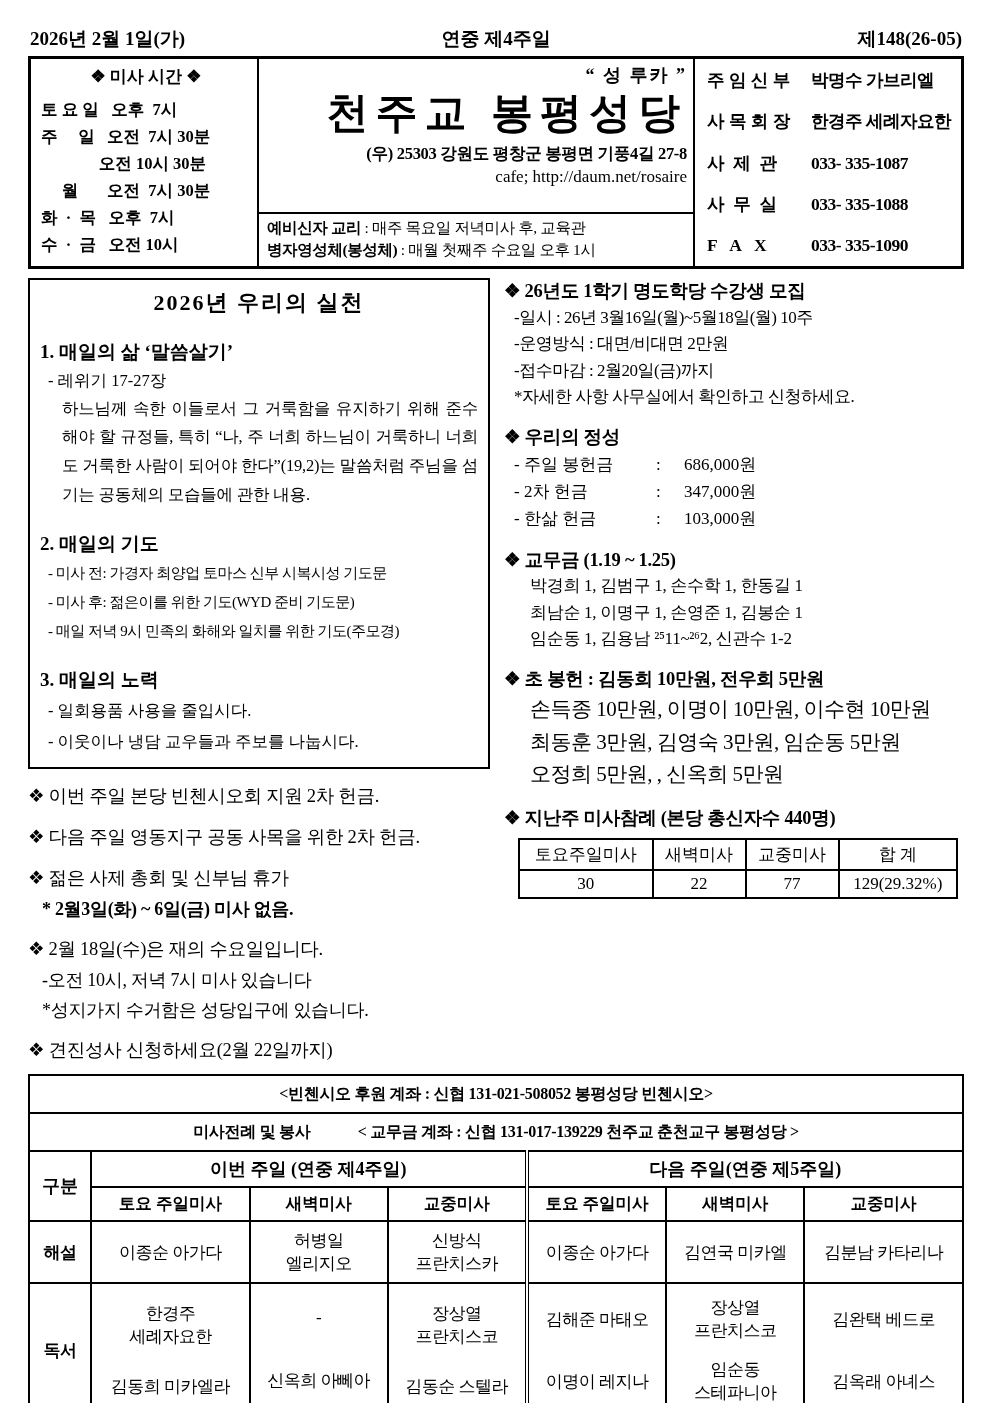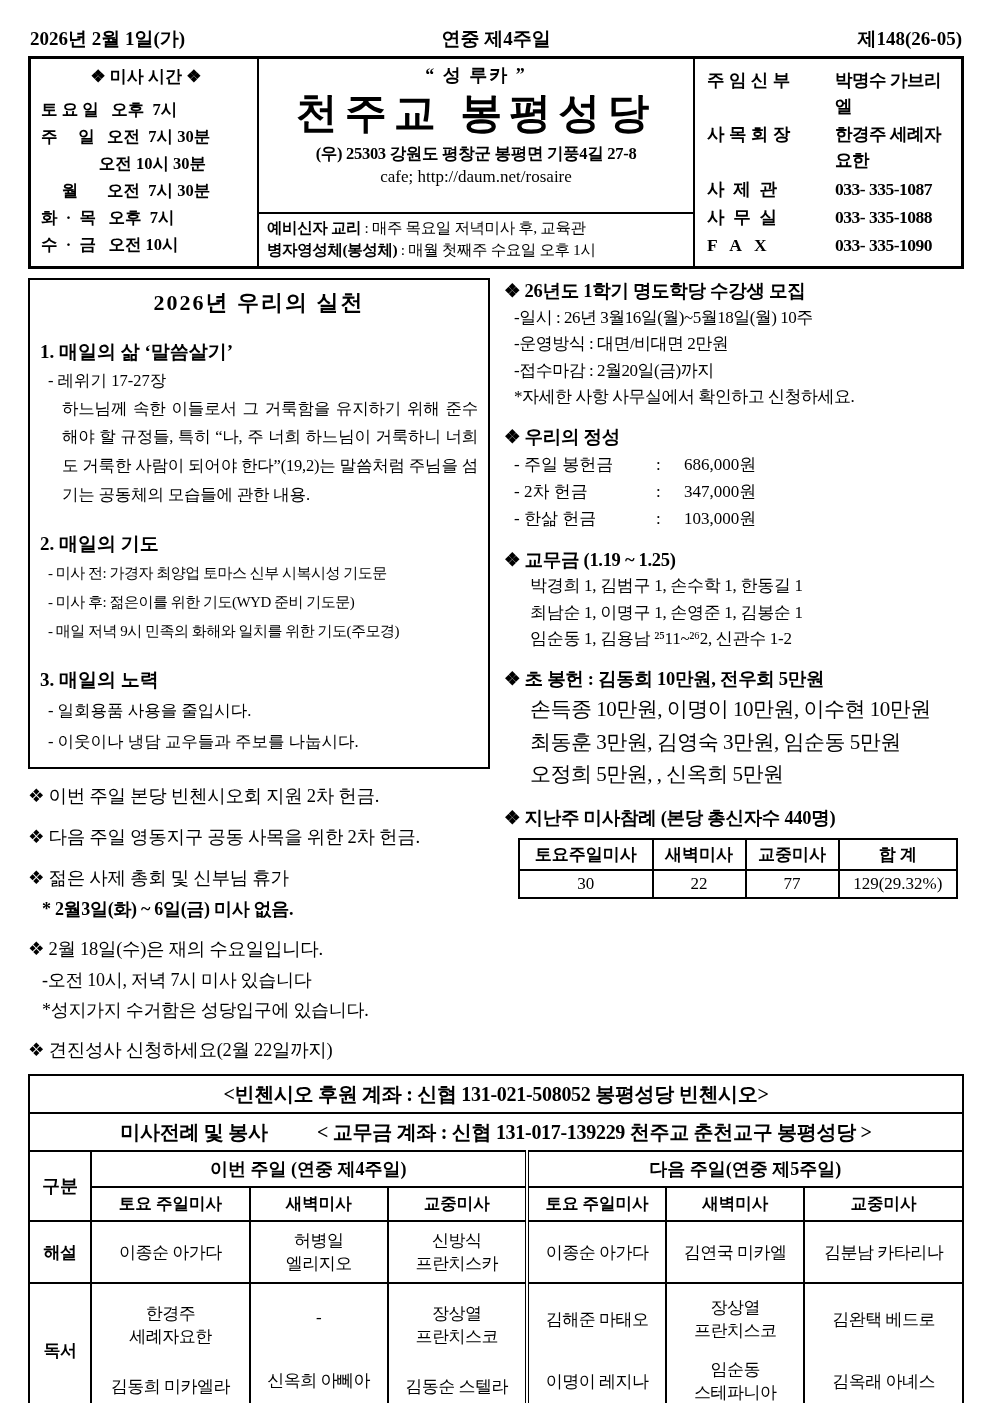--- a/index.html
+++ b/index.html
@@ -17,30 +17,30 @@
   .topline .tl-left{flex:1;text-align:left;}
   .topline .tl-center{flex:1.2;text-align:center;}
   .topline .tl-right{flex:1;text-align:right;}
 
   
   .hdr{border:3px solid #000;display:grid;grid-template-columns:228px 1fr 268px;}
   .hdr-left{border-right:2px solid #000;padding:6px 6px 8px 10px;font-size:16.5px;}
   .hdr-left .mt-title{text-align:center;font-weight:bold;font-size:17px;margin-bottom:8px;}
   .hdr-left .mt-row{line-height:27px;font-weight:bold;}
   .hdr-center{display:flex;flex-direction:column;}
-  .hc-top{flex:1;padding:4px 6px 2px 6px;text-align:center;}
+  .hc-top{flex:1;padding:4px 6px 2px 6px;text-align:right;}
   .hc-patron{font-size:18px;font-weight:bold;letter-spacing:2px;}
   .hc-name{font-size:42px;font-weight:bold;letter-spacing:7px;line-height:1.15;margin-top:2px;}
   .hc-addr{font-size:16.5px;font-weight:bold;margin-top:6px;letter-spacing:-0.3px;}
   .hc-cafe{font-size:17px;margin-top:2px;}
   .hc-notes{border-top:2px solid #000;padding:3px 0 5px 8px;font-size:15.5px;text-align:left;}
   .hc-note{line-height:22px;letter-spacing:-0.4px;}
   .hc-note b{font-weight:bold;}
   .hdr-right{border-left:2px solid #000;padding:8px 8px 8px 12px;display:flex;flex-direction:column;justify-content:space-between;font-size:17.5px;font-weight:bold;}
-  .ct-row{display:flex;line-height:26px;gap:24px;}
+  .ct-row{display:flex;line-height:26px;}
   .ct-label{width:104px;white-space:pre;}
   .ct-value{flex:1;letter-spacing:-0.5px;}
 
   
   .main{display:flex;gap:14px;margin-top:9px;}
   .col-l{width:462px;flex:none;}
   .col-r{flex:1;min-width:0;}
 
   .practice{border:2px solid #000;padding:6px 10px 10px 10px;}
   .p-title{text-align:center;font-weight:bold;font-size:22px;letter-spacing:2px;margin:2px 0 6px 0;}
@@ -61,26 +61,26 @@
   .s-item{font-size:17px;padding-left:10px;line-height:1.55;letter-spacing:-0.5px;white-space:nowrap;}
   .off-row{display:flex;font-size:17px;padding-left:10px;line-height:1.6;}
   .off-label{width:142px;}
   .off-colon{width:28px;}
   .due-line{font-size:17px;padding-left:26px;line-height:1.55;letter-spacing:-0.3px;white-space:nowrap;}
   .candle-line{font-size:21px;padding-left:26px;line-height:1.55;letter-spacing:-0.5px;white-space:nowrap;}
 
   table{border-collapse:collapse;}
   .att-table{margin:6px 0 0 14px;width:440px;font-size:17px;}
   .att-table td{border:2px solid #000;text-align:center;padding:3px 4px;}
-  .att-table .hd td{font-weight:bold;}
+  .att-table .hd td{font-weight:normal;}
 
   
   .sched{width:936px;margin-top:10px;font-size:17px;}
   .sched td{border:2px solid #000;text-align:center;vertical-align:middle;padding:2px 2px;}
-  .sched .acct td{font-weight:bold;font-size:20px;height:32px;letter-spacing:-0.3px;}
+  .sched .acct td{font-weight:bold;font-size:16px;height:32px;letter-spacing:-0.3px;}
   .sched .hd td{font-weight:bold;}
   .sched .corner{width:56px;font-weight:bold;}
   .sched .dbl{border-left:4px double #000;}
   .sched .wk td{font-size:18px;height:30px;}
   .sched .cols td{height:28px;font-size:16.5px;}
   .sched .r-comm td{height:56px;letter-spacing:-0.5px;}
   .sched .r-read td{height:128px;letter-spacing:-0.5px;margin-top:35px;}
   .read-cell{display:flex;flex-direction:column;justify-content:space-around;height:124px;align-items:center;}
   .sched .r-small td{height:30px;}
 </style>

